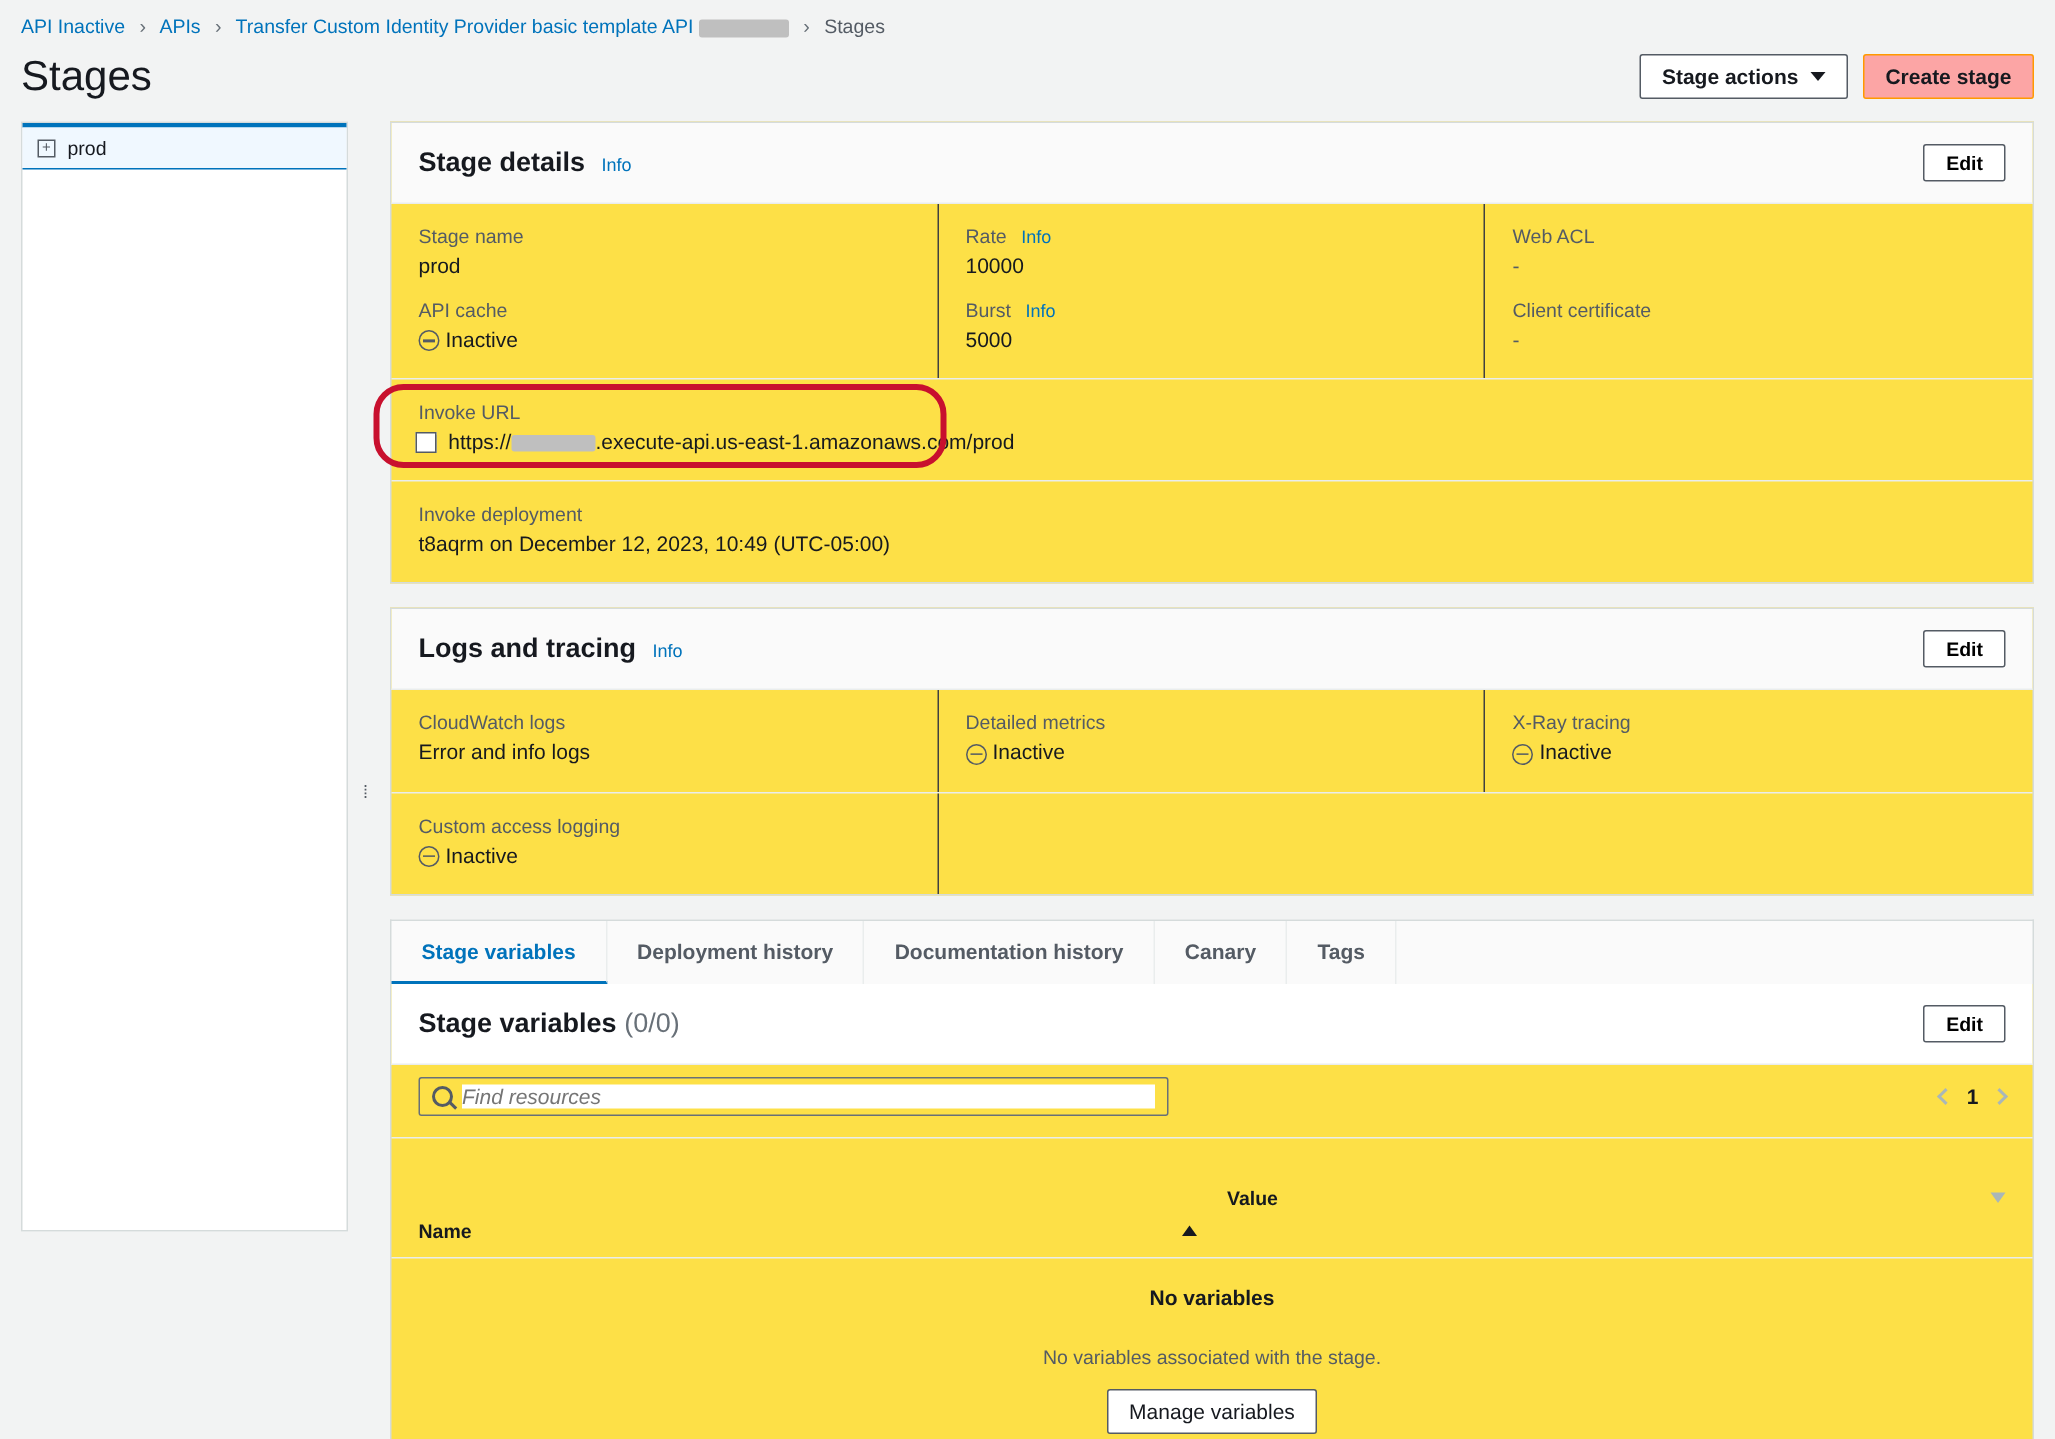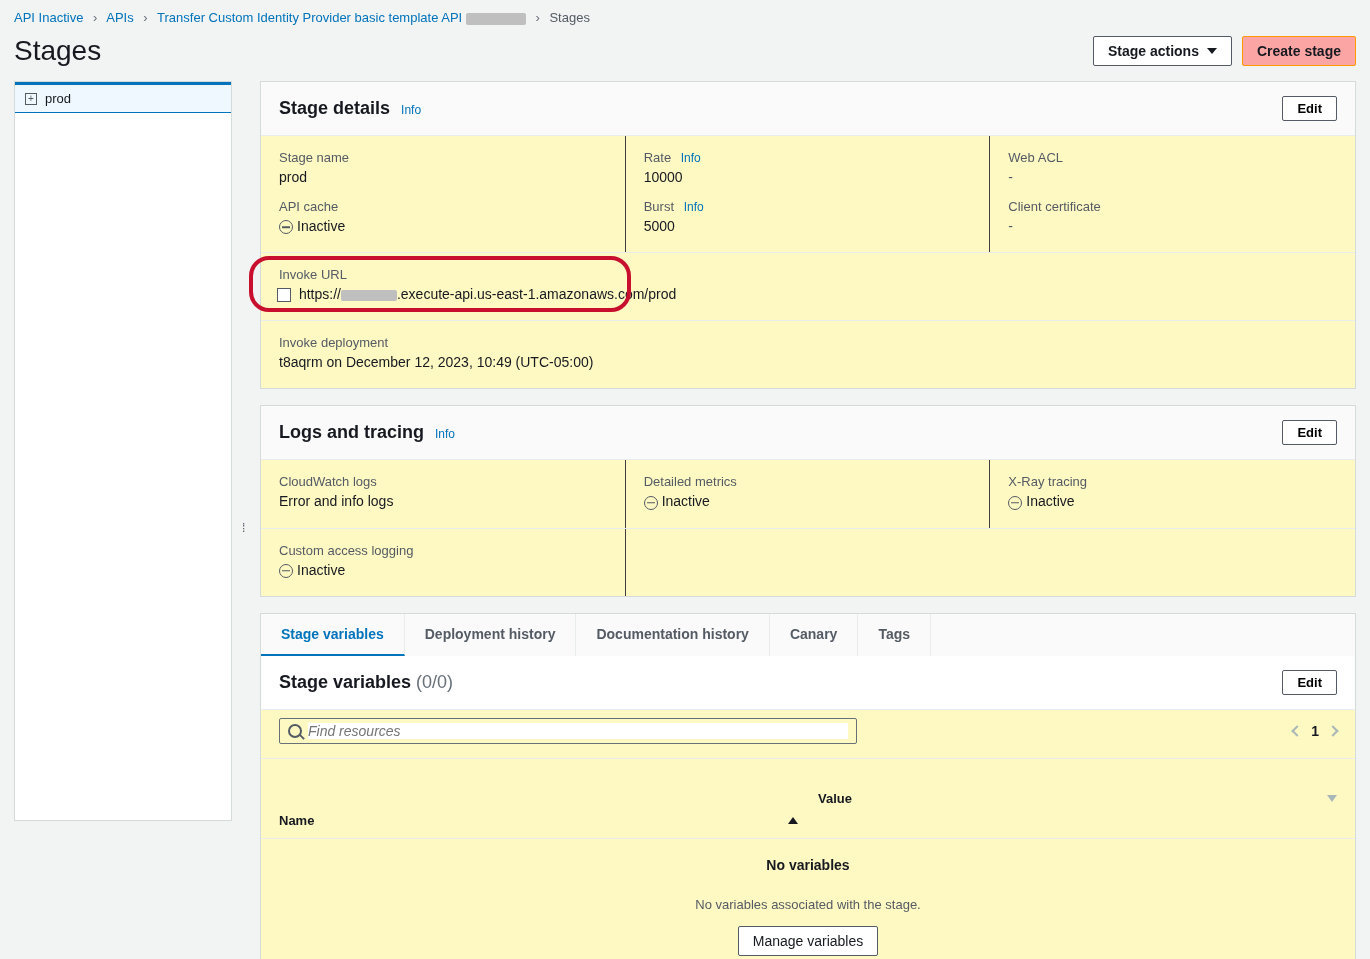--- a/index.html
+++ b/index.html
@@ -22,21 +22,21 @@
   .layout { display:flex; align-items:flex-start; padding: 0 14px 30px; gap:10px; }
   .sidebar { width:218px; border:1px solid #d5dbdb; background:#fff; min-height:740px; }
   .sidebar .blue-bar { height:3px; background:#0073bb; }
   .sidebar .item { display:flex; align-items:center; gap:8px; padding:6px 10px; background:#f0f8ff; border-bottom:1px solid #0073bb; font-size:13px; }
   .sidebar .expand-icon { width:12px;height:12px;border:1px solid #545b64; display:inline-flex;align-items:center;justify-content:center;font-size:10px;line-height:1;color:#545b64; }
 
   .collapse-handle { width:8px; align-self:center; color:#545b64; font-size:12px; letter-spacing:-2px; writing-mode:horizontal-tb; }
 
   .main { flex:1; display:flex; flex-direction:column; gap:16px; }
 
-  .panel { border:1px solid #d5dbdb; background:#fef9c3; }
+  .panel { border:1px solid #d5dbdb; background:#fde047; }
   .panel-header { display:flex; align-items:center; justify-content:space-between; padding:14px 18px; border-bottom:1px solid #eaeded; background:#fafafa; }
   .panel-header h2 { font-size:18px; font-weight:700; }
   .info-link { color:#0073bb; font-size:12px; font-weight:400; margin-left:6px; cursor:pointer; }
   .small-btn { border:1px solid #545b64; background:#fff; padding:4px 14px; border-radius:2px; font-size:13px; cursor:pointer; font-weight:700; }
 
   .grid3 { display:grid; grid-template-columns: repeat(3,1fr); }
   .cell { padding:14px 18px 18px; }
   .divv { border-right:1px solid #404040; }
   .label { color:#545b64; font-size:13px; margin-bottom:4px; }
   .value { color:#16191f; font-size:14px; }
@@ -53,21 +53,21 @@
   .inactive-icon { display:inline-block; width:14px;height:14px;border:1.5px solid #545b64;border-radius:50%; position:relative; vertical-align:middle; margin-right:4px; }
   .inactive-icon::after { content:""; position:absolute; left:2px; right:2px; top:50%; height:1.5px; background:#545b64; transform:translateY(-50%); }
 
   .url-redact { display:inline-block; background:#bfbfbf; width:56px; height:11px; vertical-align:middle; border-radius:2px; }
 
   .tabs { display:flex; border-bottom:1px solid #d5dbdb; background:#fafafa; border:1px solid #d5dbdb; border-bottom:none; }
   .tab { padding:12px 20px; font-size:14px; color:#545b64; font-weight:700; cursor:pointer; border-right:1px solid #eaeded; }
   .tab.active { color:#0073bb; border-bottom:2px solid #0073bb; }
 
   .search-row { display:flex; align-items:center; justify-content:space-between; padding:8px 18px 14px; }
-  .search-box { display:flex; align-items:center; border:1px solid #687078; border-radius:2px; width:578px; padding:4px 8px; gap:6px;justify-content:space-between; }
+  .search-box { display:flex; align-items:center; border:1px solid #687078; border-radius:2px; width:500px; padding:4px 8px; gap:6px;justify-content:space-between; }
   .search-box input { border:none; outline:none; flex:1; font-size:14px; font-style:italic; color:#687078; }
   .search-icon { width:14px;height:14px;border:2px solid #545b64;border-radius:50%;position:relative; }
   .search-icon::after { content:""; position:absolute; width:6px;height:2px;background:#545b64; transform:rotate(45deg); right:-5px; bottom:-2px; }
   .pager { display:flex; align-items:center; gap:10px; color:#545b64; }
   .pager .num { color:#16191f; font-weight:700; }
   .chev { width:8px;height:8px;border-right:2px solid #aab7b8;border-bottom:2px solid #aab7b8; }
   .chev.left { transform:rotate(135deg); }
   .chev.right { transform:rotate(-45deg); }
 
   .table-head { display:flex; border-top:1px solid #eaeded; border-bottom:1px solid #eaeded; padding:10px 18px; font-weight:700; font-size:13px; }

